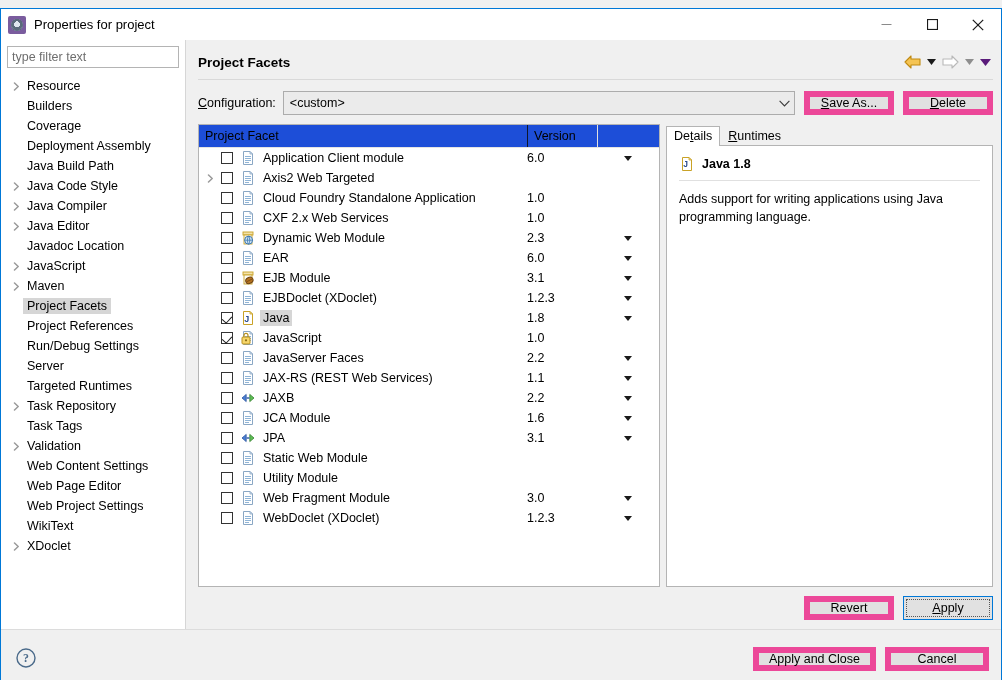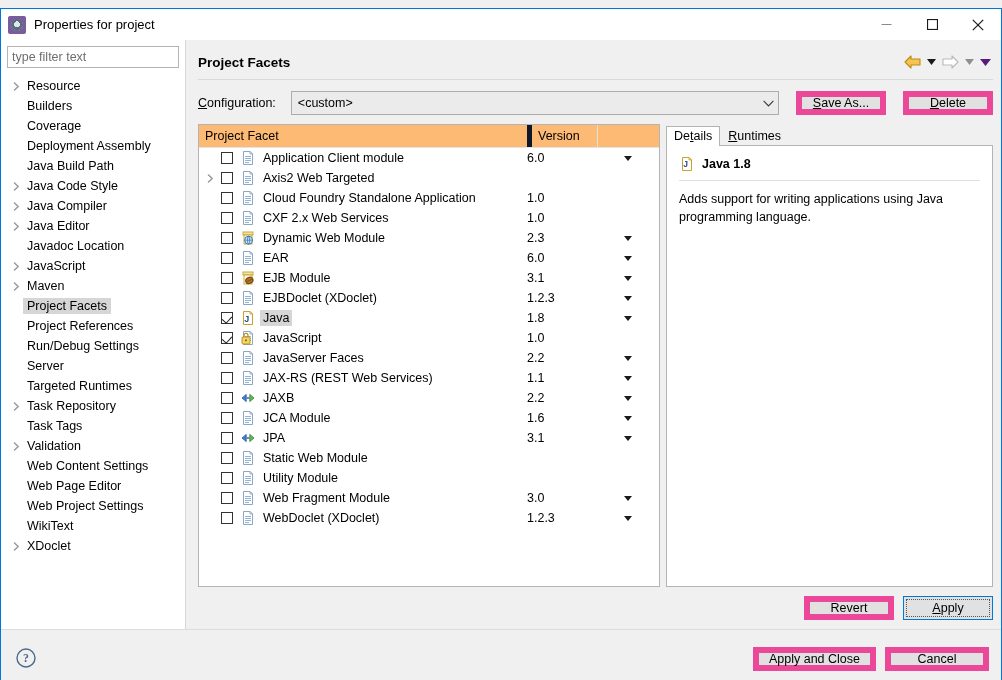--- a/index.html
+++ b/index.html
@@ -62,45 +62,45 @@
   .tnode.sel .tlabel{background:#d6d6d6;}
   
   .content{flex:1;display:flex;flex-direction:column;min-width:0;background:#f0f0f0;padding:0 8px 0 12px;box-sizing:border-box;}
   .page-title{font-size:13.5px;font-weight:bold;margin:12px 0 0 0;display:flex;align-items:center;}
   .page-title .txt{flex:1;}
   .navarea{display:flex;align-items:center;gap:0px;}
   .navbtn{width:22px;height:20px;display:flex;align-items:center;justify-content:center;}
   .navcaret{width:16px;height:20px;display:flex;align-items:center;justify-content:center;}
   .titlerule{height:1px;background:#d9d9d9;margin:7px 0 0 0;}
   
-  .configrow{display:flex;align-items:center;margin-top:11px;gap:8px;}
+  .configrow{display:flex;align-items:center;margin-top:11px;}
   .clabel{font-size:12.5px;margin-right:7px;}
   .clabel u{text-decoration:underline;}
   .combo{
     flex:1;height:24px;border:1px solid #acacac;background:#ebebeb;
     display:flex;align-items:center;padding:0 4px 0 6px;box-sizing:border-box;font-size:12.5px;
   }
   .combo .cval{flex:1;}
   .btn{
     height:24px;min-width:90px;border:6px solid #ec4899;background:#e1e1e1;
     font-family:"Liberation Sans",sans-serif;font-size:12.5px;color:#000;
     display:flex;align-items:center;justify-content:center;margin-left:9px;padding:0 10px;
     box-sizing:border-box;
   }
   .btn u{text-decoration:underline;}
   
   .split{flex:1;display:flex;min-height:0;margin-top:9px;gap:6px;}
   .tablewrap{
     width:462px;min-width:462px;background:#fff;border:1px solid #b4b4b4;box-sizing:border-box;
     display:flex;flex-direction:column;overflow:hidden;
   }
-  .thead{height:22px;min-height:22px;display:flex;border-bottom:1px solid #e4e4e4;background:#fdba74;}
+  .thead{height:22px;min-height:22px;display:flex;border-bottom:1px solid #e4e4e4;background:#1d4ed8;}
   .th{font-size:12.5px;display:flex;align-items:center;padding-left:6px;box-sizing:border-box;}
   .th.c1{flex:1;}
-  .th.c2{width:70px;min-width:70px;border-left:5px solid #0f172a;}
+  .th.c2{width:70px;min-width:70px;border-left:1px solid #0f172a;}
   .th.c3{width:62px;min-width:62px;border-left:1px solid #e0e0e0;}
   .tbody{flex:1;overflow:hidden;}
   .row{height:20px;display:flex;align-items:center;font-size:12.5px;white-space:nowrap;}
   .arrowcell{width:22px;min-width:22px;display:flex;align-items:center;justify-content:center;}
   .chk{
     width:12px;height:12px;min-width:12px;border:1px solid #333;background:#fff;
     position:relative;box-sizing:border-box;margin-right:7px;
   }
   .chk.on::after{
     content:"";position:absolute;left:2px;top:1px;width:5px;height:8px;

